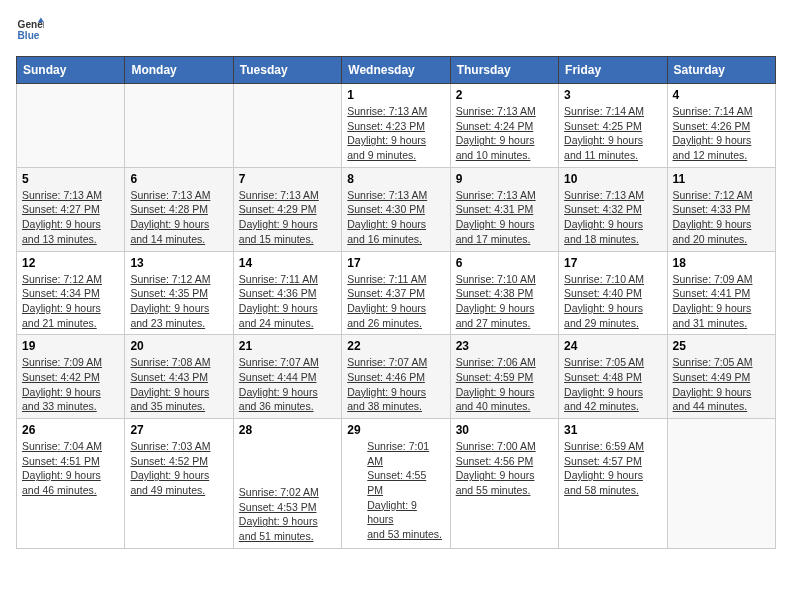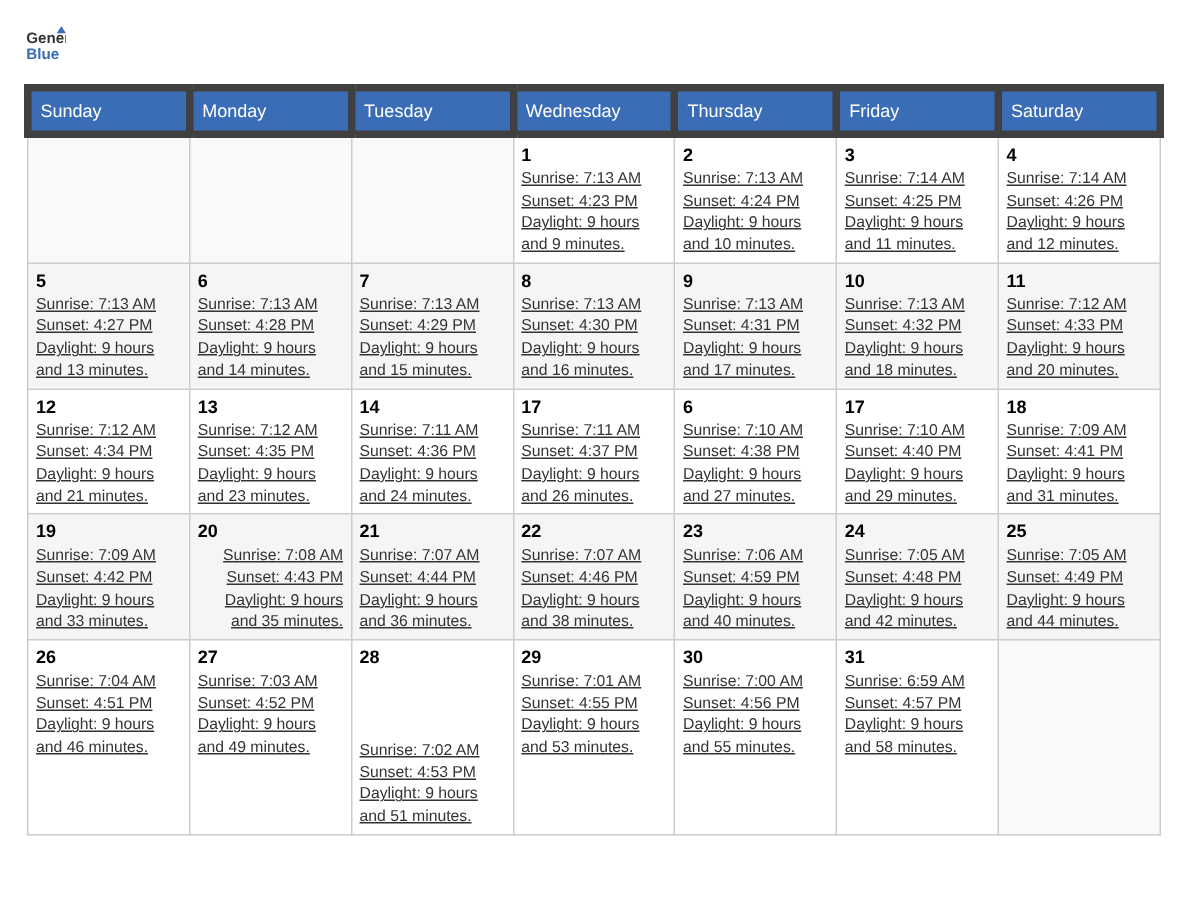--- a/index.html
+++ b/index.html
@@ -42,22 +42,22 @@
       width: 100%;
       border-collapse: collapse;
       font-size: 11px;
     }
     thead tr th {
       background-color: #3a6db5;
       color: #fff;
       text-align: left;
       padding: 6px 6px;
       font-size: 12px;
-      font-weight: normal;
-      border: 5px solid #404040;
+      font-weight: bold;
+      border: 1px solid #404040;
     }
     tbody tr td {
       border: 1px solid #ccc;
       vertical-align: top;
       padding: 4px 5px;
       height: 78px;
       width: calc(100% / 7);
       background: #fff;
     }
     tbody tr:nth-child(even) td {
@@ -251,21 +251,21 @@
       <tr>
         <td>
           <span class="day-num">19</span>
           <div class="day-info" style="white-space: pre-line;">Sunrise: 7:09 AM
 Sunset: 4:42 PM
 Daylight: 9 hours
 and 33 minutes.</div>
         </td>
         <td>
           <span class="day-num">20</span>
-          <div class="day-info" style="white-space: pre-line; text-align: right;">Sunrise: 7:08 AM
+          <div class="day-info" style="white-space: pre-line;">Sunrise: 7:08 AM
 Sunset: 4:43 PM
 Daylight: 9 hours
 and 35 minutes.</div>
         </td>
         <td>
           <span class="day-num">21</span>
           <div class="day-info" style="white-space: pre-line;">Sunrise: 7:07 AM
 Sunset: 4:44 PM
 Daylight: 9 hours
 and 36 minutes.</div>
@@ -316,21 +316,21 @@
         </td>
         <td>
           <span class="day-num">28</span>
           <div class="day-info" style="white-space: pre-line; margin-top: 48px;">Sunrise: 7:02 AM
 Sunset: 4:53 PM
 Daylight: 9 hours
 and 51 minutes.</div>
         </td>
         <td>
           <span class="day-num">29</span>
-          <div class="day-info" style="white-space: pre-line;">Sunrise: 7:01 AM
+          <div class="day-info" style="white-space: pre-line; margin-left: 20px;">Sunrise: 7:01 AM
 Sunset: 4:55 PM
 Daylight: 9 hours
 and 53 minutes.</div>
         </td>
         <td>
           <span class="day-num">30</span>
           <div class="day-info" style="white-space: pre-line;">Sunrise: 7:00 AM
 Sunset: 4:56 PM
 Daylight: 9 hours
 and 55 minutes.</div>

